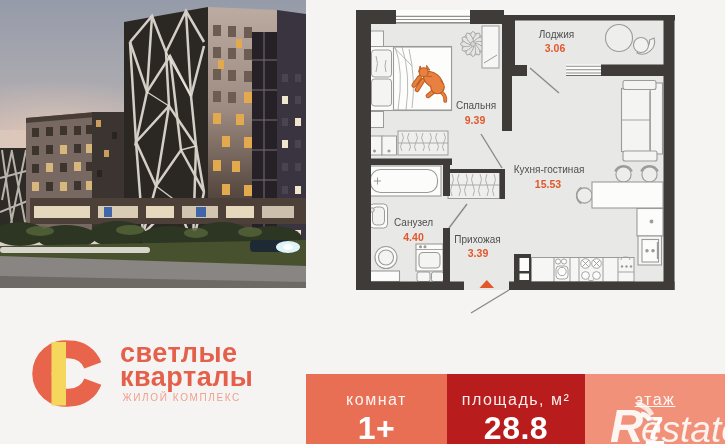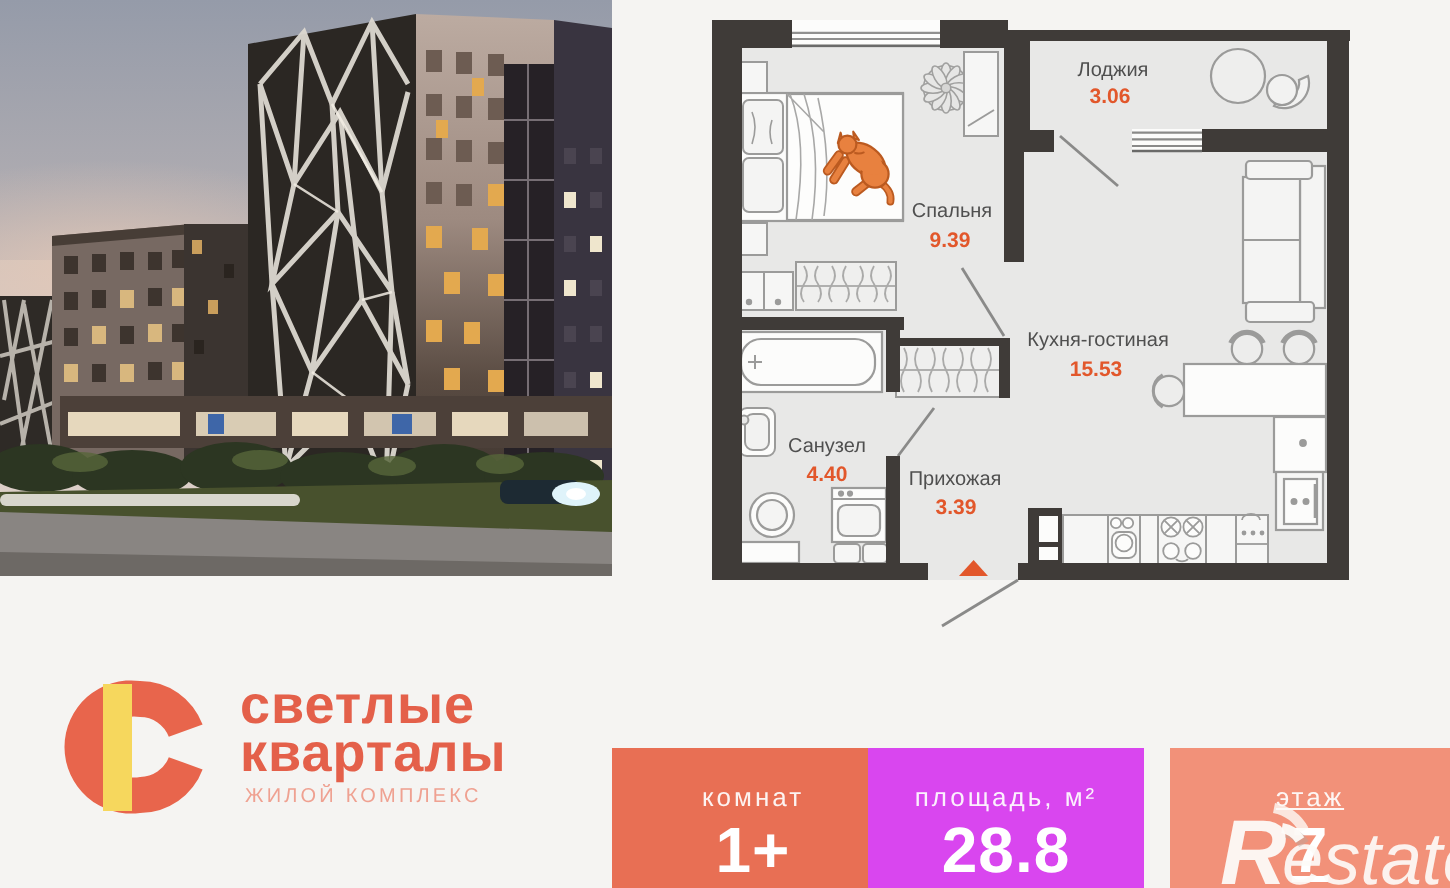--- a/index.html
+++ b/index.html
@@ -1,19 +1,19 @@
 <!DOCTYPE html>
 <html><head>
 <meta charset="utf-8">
 <style>
   html,body{margin:0;padding:0;}
   body{width:725px;height:444px;background:#f5f4f2;font-family:"Liberation Sans",sans-serif;overflow:hidden;position:relative;}
   #scene{position:absolute;left:0;top:0;}
   .bar{position:absolute;top:374px;height:70px;color:#fff;text-align:center;}
-  .bar .lab{font-size:13px;letter-spacing:1.5px;margin-top:17px;opacity:.92;}
+  .bar .lab{font-size:16px;letter-spacing:1.5px;margin-top:17px;opacity:.92;}
   .bar .val{font-size:32px;font-weight:bold;margin-top:1px;letter-spacing:0.5px;}
 </style>
 </head>
 <body>
 
 <svg id="scene" width="725" height="444" viewBox="0 0 725 444">
   <defs>
     <linearGradient id="sky" x1="0" y1="0" x2="0" y2="1">
       <stop offset="0" stop-color="#959ba9"></stop>
       <stop offset="0.38" stop-color="#b2aeb2"></stop>
@@ -487,21 +487,21 @@
   <text x="120" y="85.5" font-family="Liberation Sans, sans-serif" font-size="27" font-weight="bold" fill="#e4604a" letter-spacing="0.5">кварталы</text>
 
   <text x="122.5" y="101" font-family="Liberation Sans, sans-serif" font-size="10" fill="#efa191" letter-spacing="1.6">ЖИЛОЙ КОМПЛЕКС</text>
 </svg>
 
 <div class="bar" style="left:306px;width:141px;background:#e86f54;">
   <div class="lab">комнат</div>
     <div class="val">1+</div>
 </div>
 
-<div class="bar" style="left:434px;width:138px;background:#d946ef;">
+<div class="bar" style="left:447px;width:138px;background:#b91c1c;">
   <div class="lab">площадь, м²</div>
     <div class="val">28.8</div>
 </div>
 
 <div class="bar" style="left:585px;width:140px;background:#f29179;text-decoration:underline;">
   <div class="lab">этаж</div>
     <div class="val">7</div>
 </div>
 
 <svg style="position:absolute;left:600px;top:396px;overflow:visible;" width="125" height="48" viewBox="0 0 125 48">

